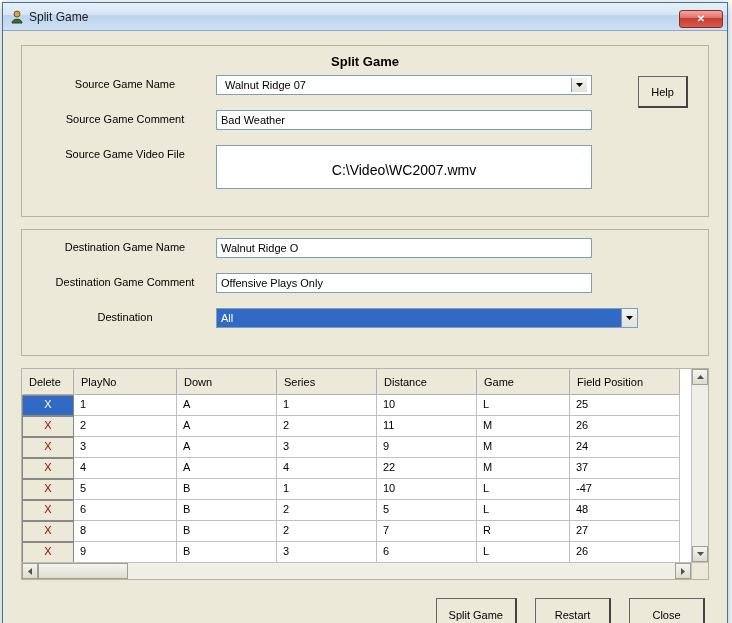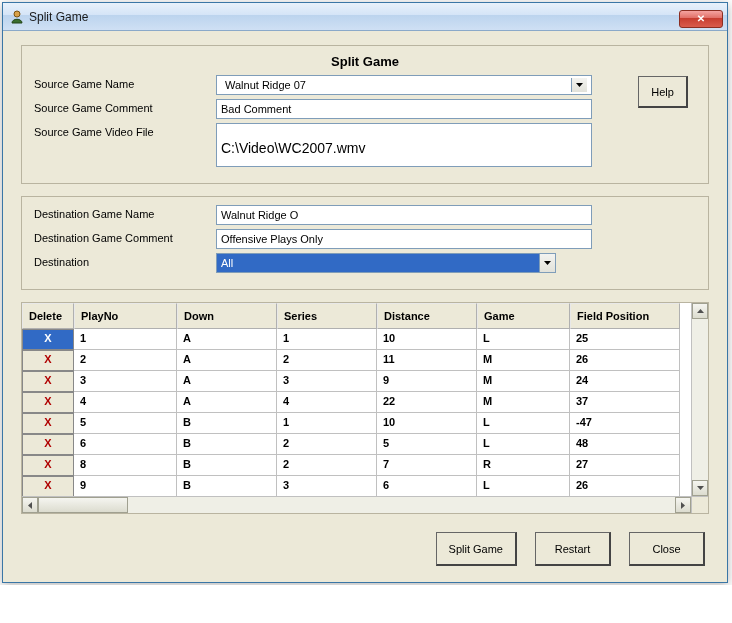--- a/index.html
+++ b/index.html
@@ -59,21 +59,22 @@
   }
   .group-title {
     text-align: center;
     font-weight: bold;
     font-size: 13px;
     margin: 0 0 6px 0;
   }
   .row {
     display: flex;
     align-items: flex-start;
-    margin-bottom: 4px;
+    margin-bottom: 15px;
+    text-align: center;
   }
   .lbl {
     width: 182px;
     padding-top: 3px;
     font-size: 11px;
   }
   .fld {
     flex: 1;
   }
   .field-input {
@@ -120,41 +121,40 @@
     border-bottom: 2px solid #444;
     background: #ece9d8;
     font-size: 11px;
     display: flex; align-items: center; justify-content: center;
     cursor: pointer;
     position: absolute;
     right: 20px;
     top: 30px;
   }
   .poss-combo {
-    width: 340px;
+    width: 422px;
     height: 20px;
     border: 1px solid #7f9db9;
     display: flex;
   }
   .poss-combo .ctext {
     flex: 1;
     background: #316ac5;
     color: #fff;
     padding: 2px 4px;
     font-size: 11px;
     display: flex; align-items: center;
   }
   .table-wrap {
     border: 1px solid #b9b4a0;
     background: #fff;
     padding: 0;
     height: 212px;
     margin-bottom: 18px;
     position: relative;
-    font-weight: bold;
   }
   .grid {
     display: grid;
     grid-template-rows: 26px repeat(8, 21px);
     width: calc(100% - 17px);
     font-size: 11px;
   }
   .hrow, .drow {
     display: grid;
     grid-template-columns: 52px 103px 100px 100px 100px 93px 110px;
@@ -280,21 +280,21 @@
                 </svg>
             </div>
           </div>
         </div>
       </div>
 
       <div class="row">
         <div class="lbl">Source Game Comment</div>
         <div class="fld">
           <div class="field-input">
-            <span>Bad Comment</span>
+            <span>Bad Weather</span>
           </div>
         </div>
       </div>
 
       <div class="row">
         <div class="lbl">Source Game Video File</div>
         <div class="fld">
           <div class="textarea">
             <span>C:\Video\WC2007.wmv</span>
           </div>

